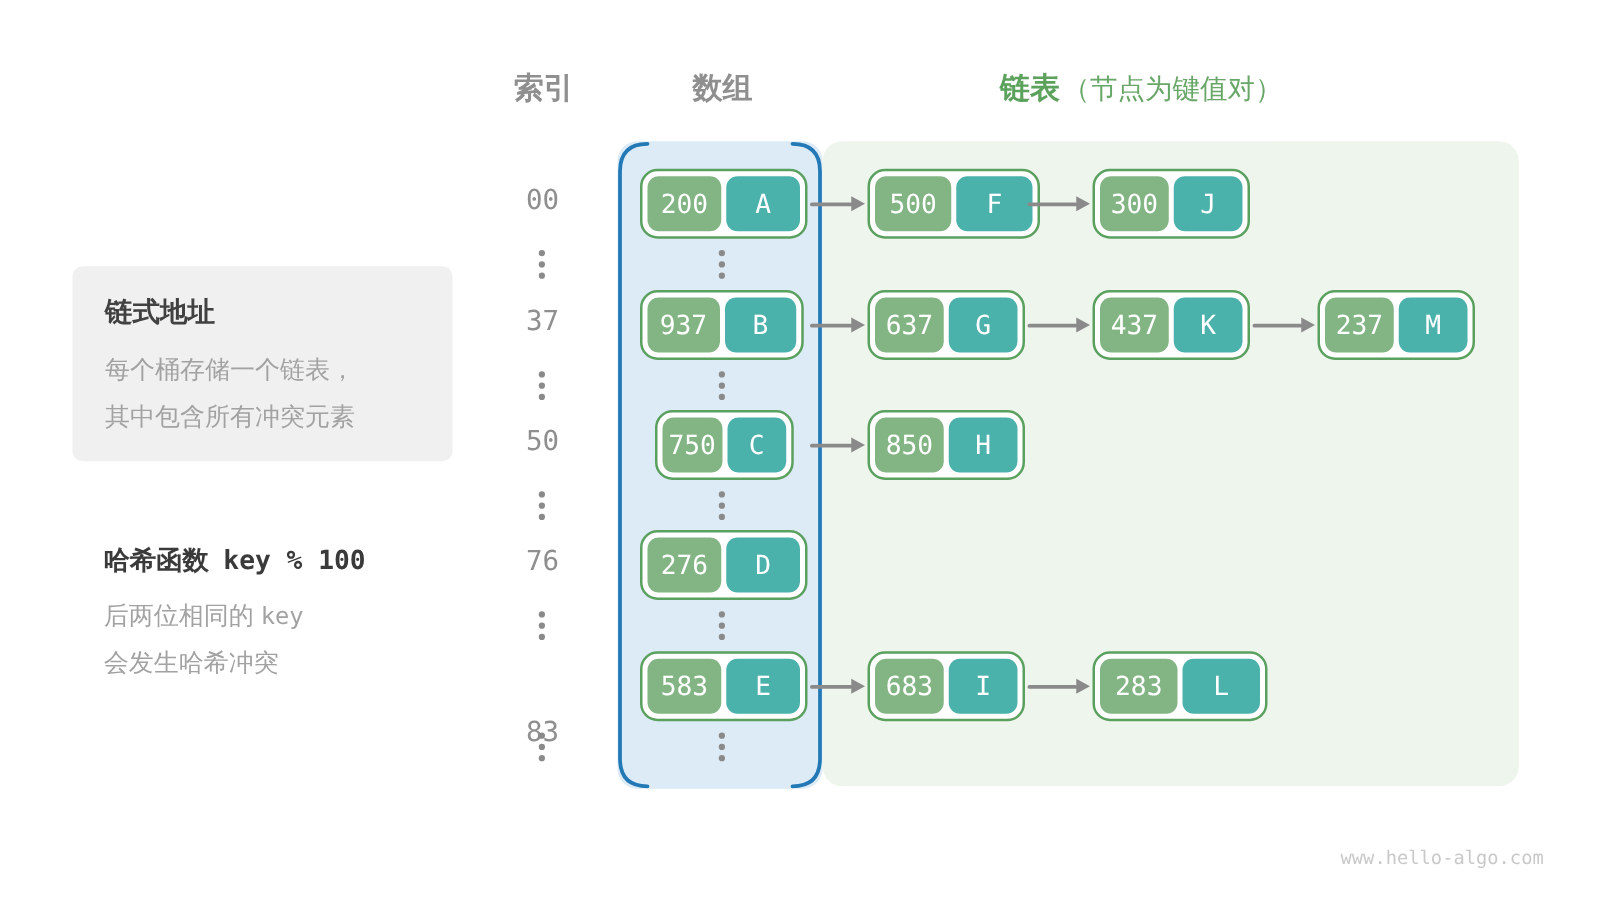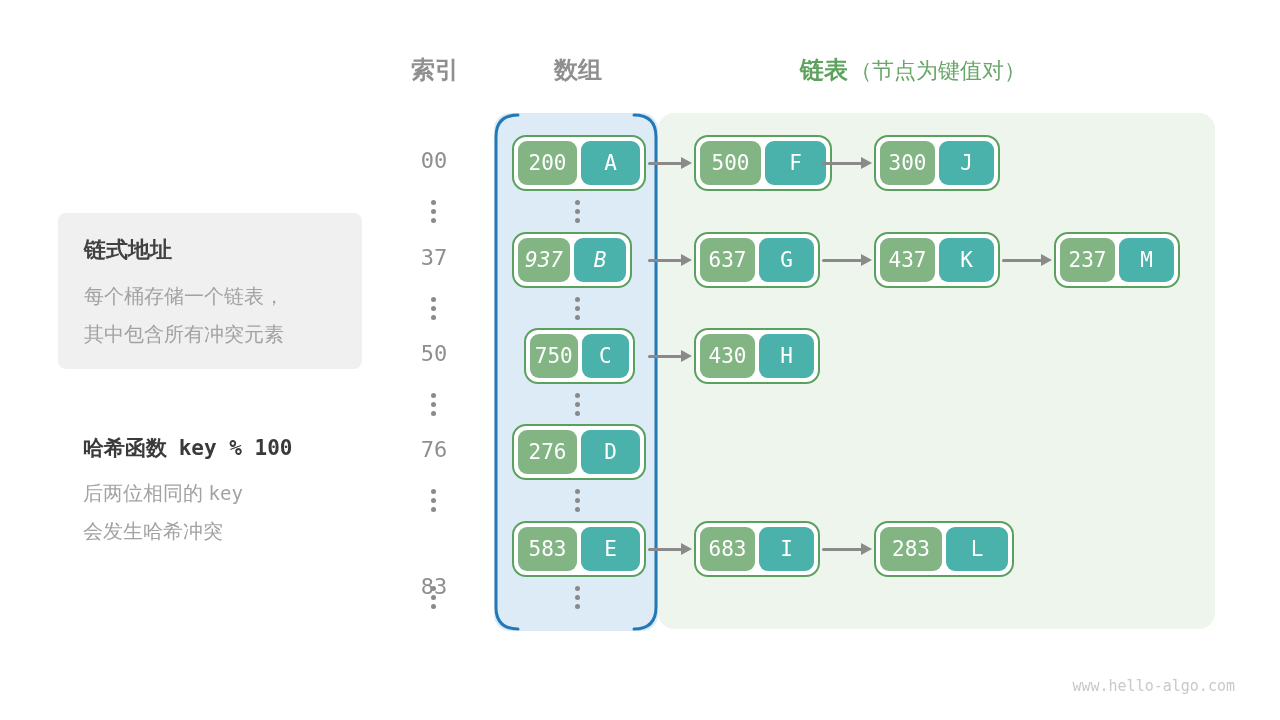--- a/index.html
+++ b/index.html
@@ -98,21 +98,21 @@
       <div class="node" style="left: 694px; top: 135px; width: 138px;">
         <span class="key">500</span>
         <span class="val">F</span>
       </div>
       <div class="arrow" style="left: 822px; top: 161.5px; width: 40px;"></div>
       <div class="node" style="left: 874px; top: 135px; width: 126px;">
         <span class="key">300</span>
         <span class="val">J</span>
       </div>
       <div class="idx-label" style="left: 394px; top: 245px;">37</div>
-      <div class="node" style="left: 512px; top: 232px; width: 120px; font-style: italic;">
+      <div class="node" style="left: 512px; top: 232px; width: 131px;">
         <span class="key">937</span>
         <span class="val">B</span>
       </div>
       <div class="arrow" style="left: 648px; top: 258.5px; width: 34px;"></div>
       <div class="node" style="left: 694px; top: 232px; width: 126px;">
         <span class="key">637</span>
         <span class="val">G</span>
       </div>
       <div class="arrow" style="left: 822px; top: 258.5px; width: 40px;"></div>
       <div class="node" style="left: 874px; top: 232px; width: 126px;">
@@ -124,21 +124,21 @@
         <span class="key">237</span>
         <span class="val">M</span>
       </div>
       <div class="idx-label" style="left: 394px; top: 341px;">50</div>
       <div class="node" style="left: 524px; top: 328px; width: 111px;">
         <span class="key">750</span>
         <span class="val">C</span>
       </div>
       <div class="arrow" style="left: 648px; top: 354.5px; width: 34px;"></div>
       <div class="node" style="left: 694px; top: 328px; width: 126px;">
-        <span class="key">430</span>
+        <span class="key">850</span>
         <span class="val">H</span>
       </div>
       <div class="idx-label" style="left: 394px; top: 437px;">76</div>
       <div class="node" style="left: 512px; top: 424px; width: 134px;">
         <span class="key">276</span>
         <span class="val">D</span>
       </div>
       <div class="idx-label" style="left: 394px; top: 534px; margin-top: 40px;">83</div>
       <div class="node" style="left: 512px; top: 521px; width: 134px;">
         <span class="key">583</span>

